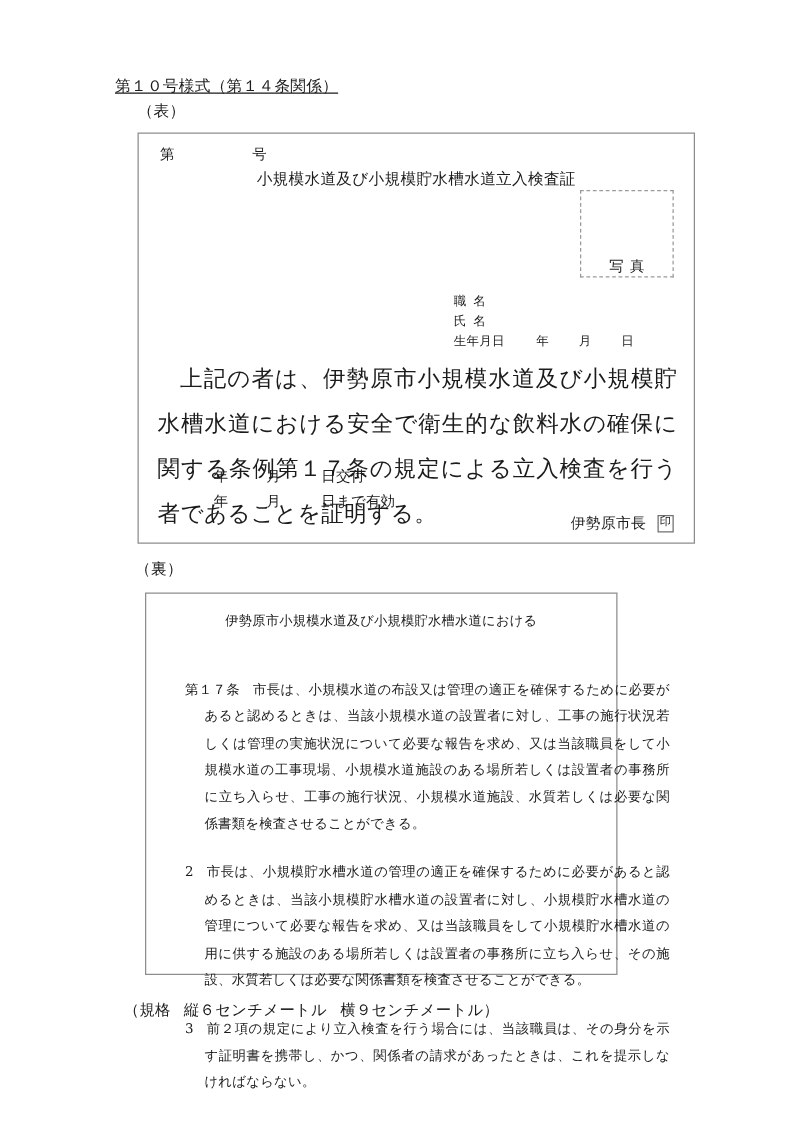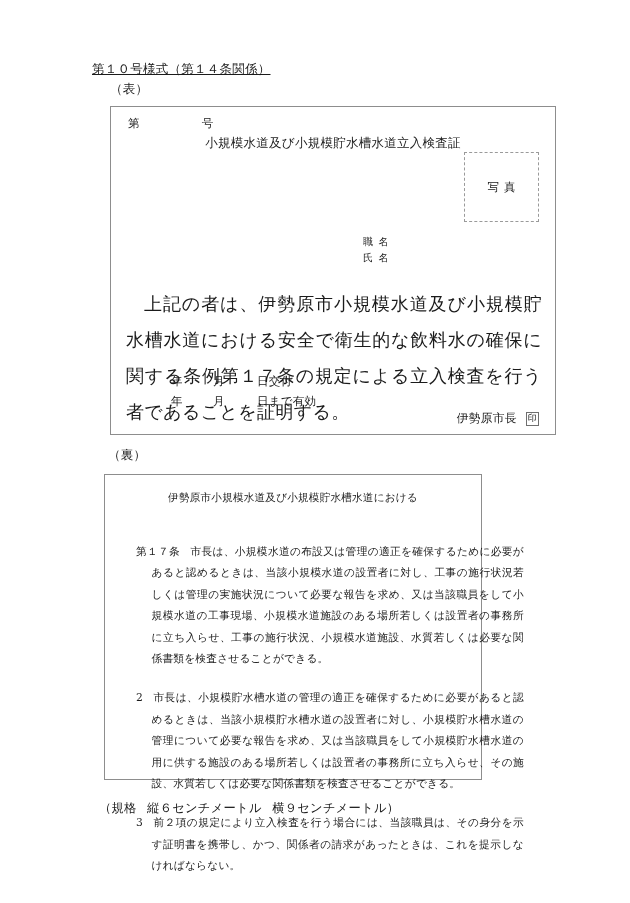--- a/index.html
+++ b/index.html
@@ -47,21 +47,21 @@
     background: #ffffff;
     box-sizing: border-box;
   }
   .card-front {
     left: 110px;
     top: 106px;
     width: 446px;
     height: 329px;
   }
   .card-back {
-    left: 104px;
+    left: 116px;
     top: 474px;
     width: 378px;
     height: 306px;
   }
 
   .serial-row {
     position: absolute;
     left: 17px;
     top: 9px;
     font-size: 11.5px;
@@ -81,21 +81,21 @@
 
   .photo-box {
     position: absolute;
     left: 353px;
     top: 45px;
     width: 75px;
     height: 70px;
     border: 1px dashed #9a9a9a;
     box-sizing: border-box;
     display: flex;
-    align-items: center;
+    align-items: flex-end;
     justify-content: center;
     font-size: 11.5px;
   }
   .photo-box span { letter-spacing: 0.45em; text-indent: 0.45em; }
 
   .holder-fields {
     position: absolute;
     left: 252px;
     top: 127px;
     font-size: 10px;
@@ -213,20 +213,23 @@
     <span class="jp">写真</span>
   </div>
 
   <div class="holder-fields jp">
     <div>
       <span class="lbl2">職名</span>
     </div>
     <div>
       <span class="lbl2">氏名</span>
     </div>
+    <div>
+      <span class="lbl3">生年月日</span><span class="dt pad">年</span><span class="dt">月</span><span class="dt">日</span>
+    </div>
   </div>
 
   <div class="statement jp">上記の者は、伊勢原市小規模水道及び小規模貯水槽水道における安全で衛生的な飲料水の確保に関する条例第１７条の規定による立入検査を行う者であることを証明する。</div>
 
   <div class="validity jp">
     <div>
       <span class="y">年</span><span class="m">月</span><span>日交付</span>
     </div>
     <div>
       <span class="y">年</span><span class="m">月</span><span>日まで有効</span>

